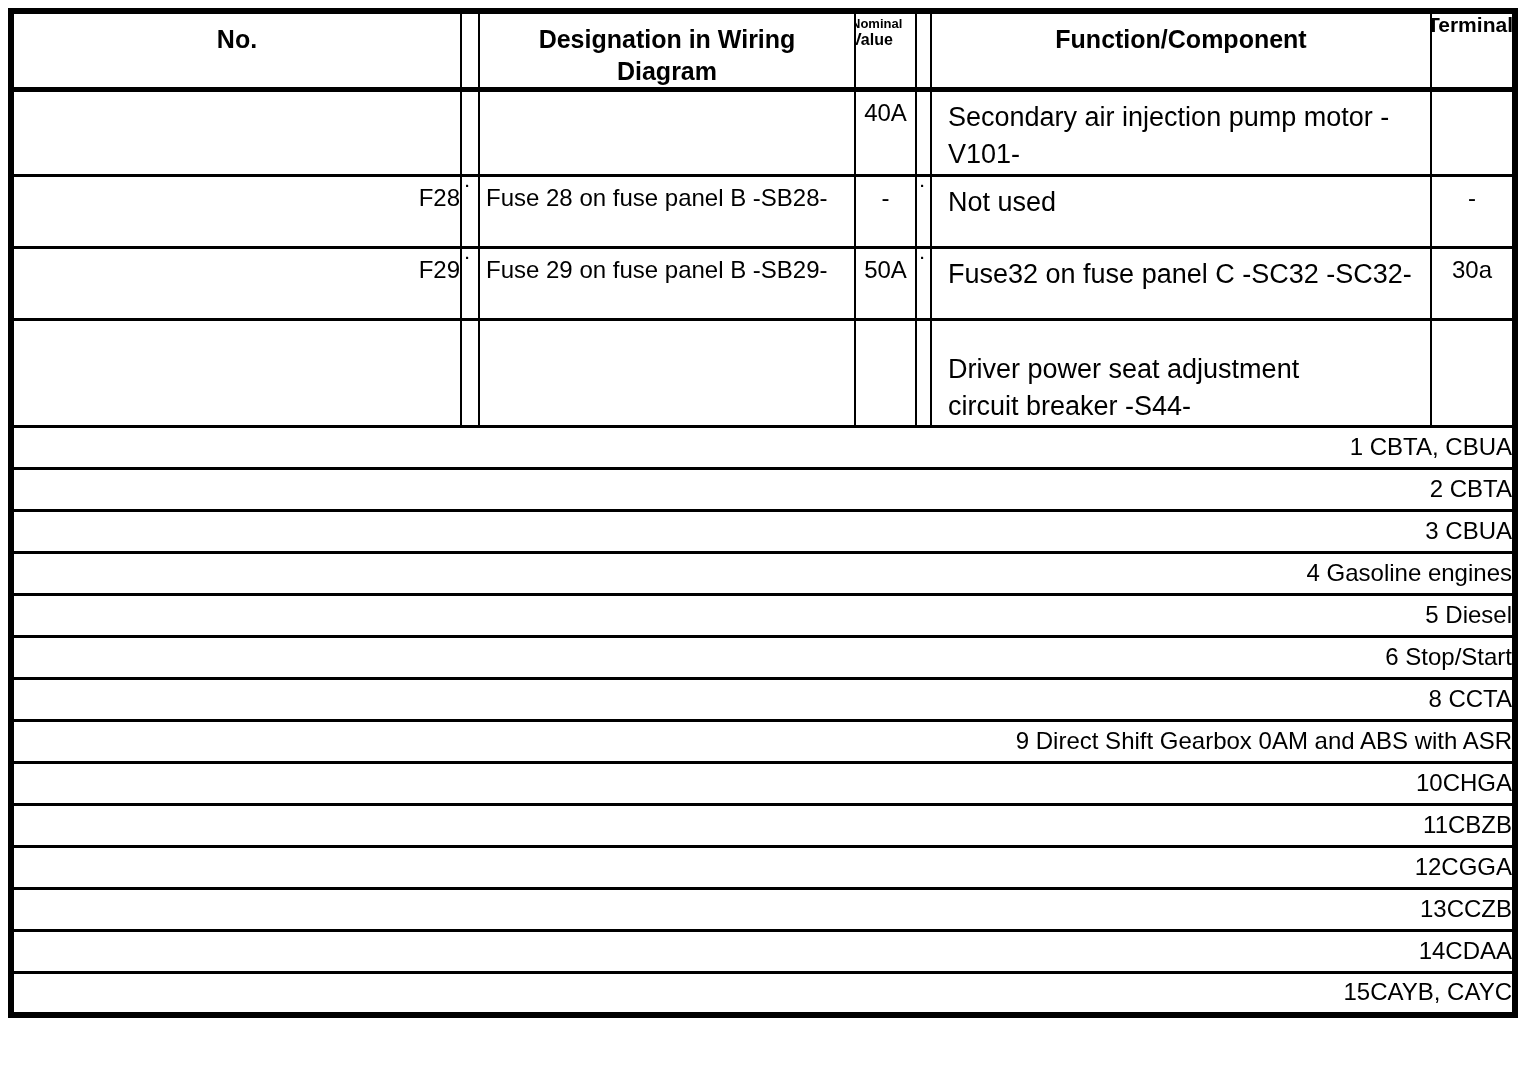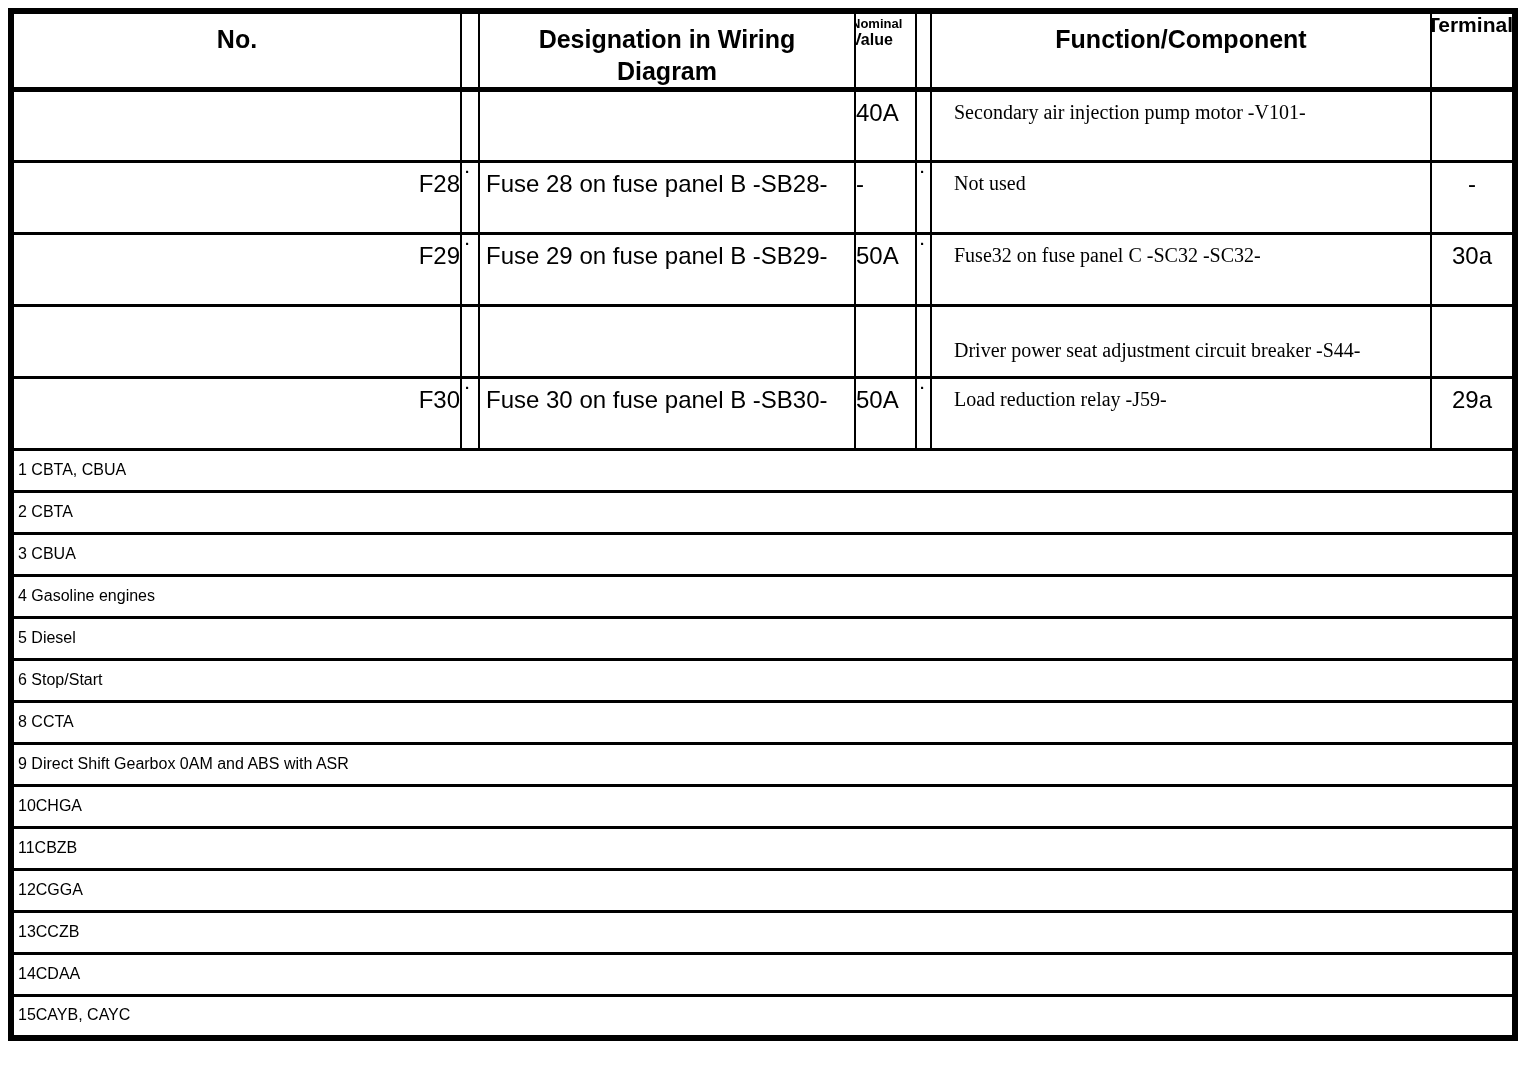--- a/index.html
+++ b/index.html
@@ -48,33 +48,33 @@
     line-height: 1.0;
     white-space: nowrap;
   }
   .nv1 { display: block; font-size: 13px; line-height: 15px; }
   .nv2 { display: block; font-size: 16px; line-height: 17px; }
   .h-term { font-size: 21px; padding-top: 0; }
 
   
   td.c-no   { text-align: right; font-size: 24px; padding-top: 7px; }
   td.c-desig{ font-size: 24px; padding: 7px 2px 0 6px; }
-  td.c-val  { font-size: 24px; padding-top: 7px; }
-  td.c-func { font-size: 20px; padding: 7px 2px 0 22px; font-family: Liberation Serif, serif; }
+  td.c-val  { text-align: center; font-size: 24px; padding-top: 7px; }
+  td.c-func { font-size: 27px; padding: 7px 2px 0 16px; }
   td.c-term { text-align: center; font-size: 24px; padding-top: 7px; }
   td.c-nar  { font-size: 15px; font-weight: bold; padding: 4px 0 0 3px; line-height: 0.6; }
   .ftxt { line-height: 1.38; }
   .wrap-narrow { max-width: 420px; margin-top: 23px; }
 
   
   td.c-fn {
     vertical-align: middle;
-    font-size: 16px;
+    font-size: 24px;
     padding: 0 0 2px 4px;
-    text-align: left;
+    text-align: right;
   }
 </style>
 </head>
 <body>
 
 <div class="page">
   <table class="fuse-table">
     <colgroup>
       <col style="width:450px">
       <col style="width:18px">
@@ -146,31 +146,20 @@
         <td class="c-no"></td>
         <td class="c-nar"></td>
         <td class="c-desig"></td>
         <td class="c-val"></td>
         <td class="c-nar"></td>
         <td class="c-func">
           <div class="ftxt wrap-narrow">Driver power seat adjustment circuit breaker -S44-</div>
         </td>
         <td class="c-term"></td>
       </tr>
-      <tr class="dr">
-        <td class="c-no">F30</td>
-        <td class="c-nar">·</td>
-        <td class="c-desig">Fuse 30 on fuse panel B -SB30-</td>
-        <td class="c-val">50A</td>
-        <td class="c-nar">·</td>
-        <td class="c-func">
-          <div class="ftxt">Load reduction relay -J59-</div>
-        </td>
-        <td class="c-term">29a</td>
-      </tr>
 
       <tr class="fr">
         <td class="c-fn" colspan="7">1 CBTA, CBUA</td>
       </tr>
       <tr class="fr">
         <td class="c-fn" colspan="7">2 CBTA</td>
       </tr>
       <tr class="fr">
         <td class="c-fn" colspan="7">3 CBUA</td>
       </tr>

